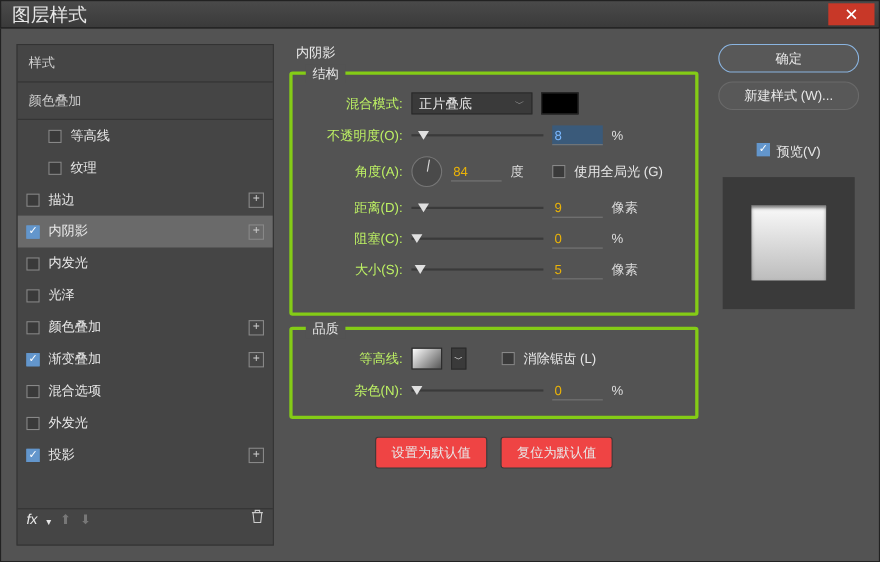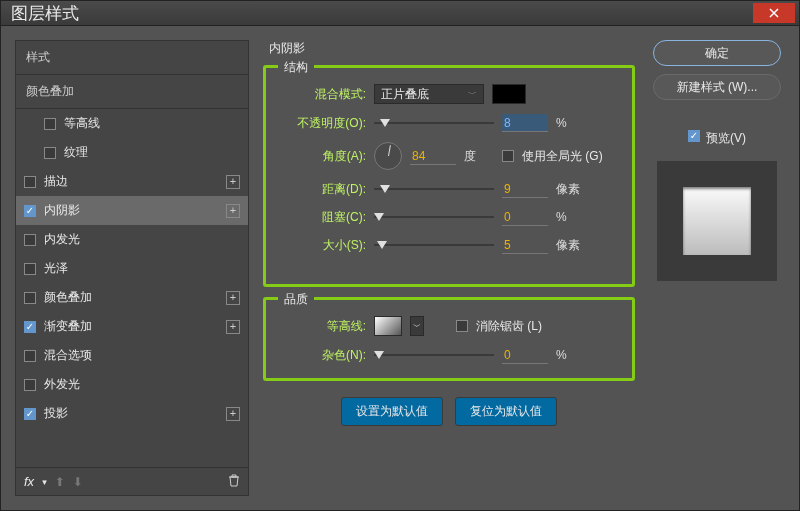--- a/index.html
+++ b/index.html
@@ -12,21 +12,21 @@
 .sidebar{width:234px;background:#454545;display:flex;flex-direction:column;border:1px solid #333}
 .sidebar-header{padding:8px 10px;border-bottom:1px solid #333;color:#ccc}
 .list{flex:1;overflow:auto}
 .item{display:flex;align-items:center;padding:6px 8px;gap:8px;cursor:pointer;position:relative}
 .item.indent{padding-left:28px}
 .item.selected{background:#6a6a6a}
 .ck{width:12px;height:12px;border:1px solid #888;background:#3a3a3a;display:flex;align-items:center;justify-content:center;flex-shrink:0}
 .ck.on{background:#6396cc;border-color:#6396cc}
 .ck.on::after{content:"✓";font-size:10px;color:#fff;line-height:1}
 .plus{position:absolute;right:8px;width:14px;height:14px;border:1px solid #888;display:flex;align-items:center;justify-content:center;font-size:11px;color:#ccc;line-height:1}
-.sidebar-footer{height:28px;border-top:1px solid #333;display:flex;align-items:center;padding:0 8px;gap:8px;color:#aaa}
+.sidebar-footer{height:28px;border-top:1px solid #333;display:flex;align-items:flex-end;padding:16px 8px;gap:8px;color:#aaa}
 .sidebar-footer .trash{margin-left:auto}
 .main{flex:1;display:flex;flex-direction:column}
 .panel-title{padding:0 6px 8px;color:#e8e8e8}
 .fieldset{border:3px solid #84cc16;border-radius:3px;padding:16px 14px 14px;margin-bottom:10px;position:relative}
 .fieldset .legend{position:absolute;top:-9px;left:12px;background:#535353;padding:0 6px}
 .row{display:flex;align-items:center;margin-bottom:10px;gap:8px}
 .row .label{width:86px;text-align:right;color:#bef264}
 .select{width:110px;height:20px;background:#3a3a3a;border:1px solid #2a2a2a;display:flex;align-items:center;padding:0 6px;justify-content:space-between;cursor:pointer}
 .select .arr{font-size:9px;color:#aaa}
 .swatch{width:34px;height:20px;background:#000;border:1px solid #2a2a2a;cursor:pointer}
@@ -34,21 +34,21 @@
 .track{position:absolute;left:0;right:0;height:2px;background:#3a3a3a}
 .thumb{position:absolute;width:0;height:0;border-left:5px solid transparent;border-right:5px solid transparent;border-top:8px solid #e0e0e0;top:3px;cursor:pointer}
 .numinput{width:46px;height:18px;background:transparent;border:none;border-bottom:1px solid #777;color:#eab308;padding:0 2px;text-align:left}
 .numinput.hl{color:#7ab8ff;background:#3a5a7a}
 .unit{width:30px;color:#ddd}
 .dial{width:28px;height:28px;border:1px solid #777;border-radius:50%;position:relative;background:#4a4a4a}
 .dial::after{content:"";position:absolute;width:1px;height:11px;background:#ddd;left:13px;top:2px;transform-origin:bottom;transform:rotate(10deg)}
 .contour{width:28px;height:20px;background:linear-gradient(135deg,#fff,#555);border:1px solid #2a2a2a;cursor:pointer}
 .contour-arr{width:14px;height:20px;background:#3a3a3a;border:1px solid #2a2a2a;display:flex;align-items:center;justify-content:center;font-size:8px;cursor:pointer}
 .btn-row{display:flex;gap:12px;justify-content:center;margin-top:6px}
-.sm-btn{padding:5px 14px;background:#0369a1;border:1px solid #3a3a3a;border-radius:3px;cursor:pointer}
+.sm-btn{padding:5px 14px;background:#ef4444;border:1px solid #3a3a3a;border-radius:3px;cursor:pointer}
 .rightcol{width:136px;display:flex;flex-direction:column;gap:8px;align-items:center}
 .btn{width:128px;height:26px;border:1px solid #6a6a6a;border-radius:13px;display:flex;align-items:center;justify-content:center;cursor:pointer;background:#585858}
 .btn.primary{border-color:#8ab4e0}
 .preview-ck{display:flex;align-items:flex-start;gap:6px;margin-top:22px}
 .preview-box{width:120px;height:120px;background:#3a3a3a;display:flex;align-items:center;justify-content:center;margin-top:6px}
 .preview-inner{width:68px;height:68px;background:linear-gradient(#fafafa,#bcbcbc);box-shadow:inset 0 2px 3px rgba(0,0,0,.5)}
 .fx{font-style:italic;font-size:13px}
 </style>
 </head>
 <body>

